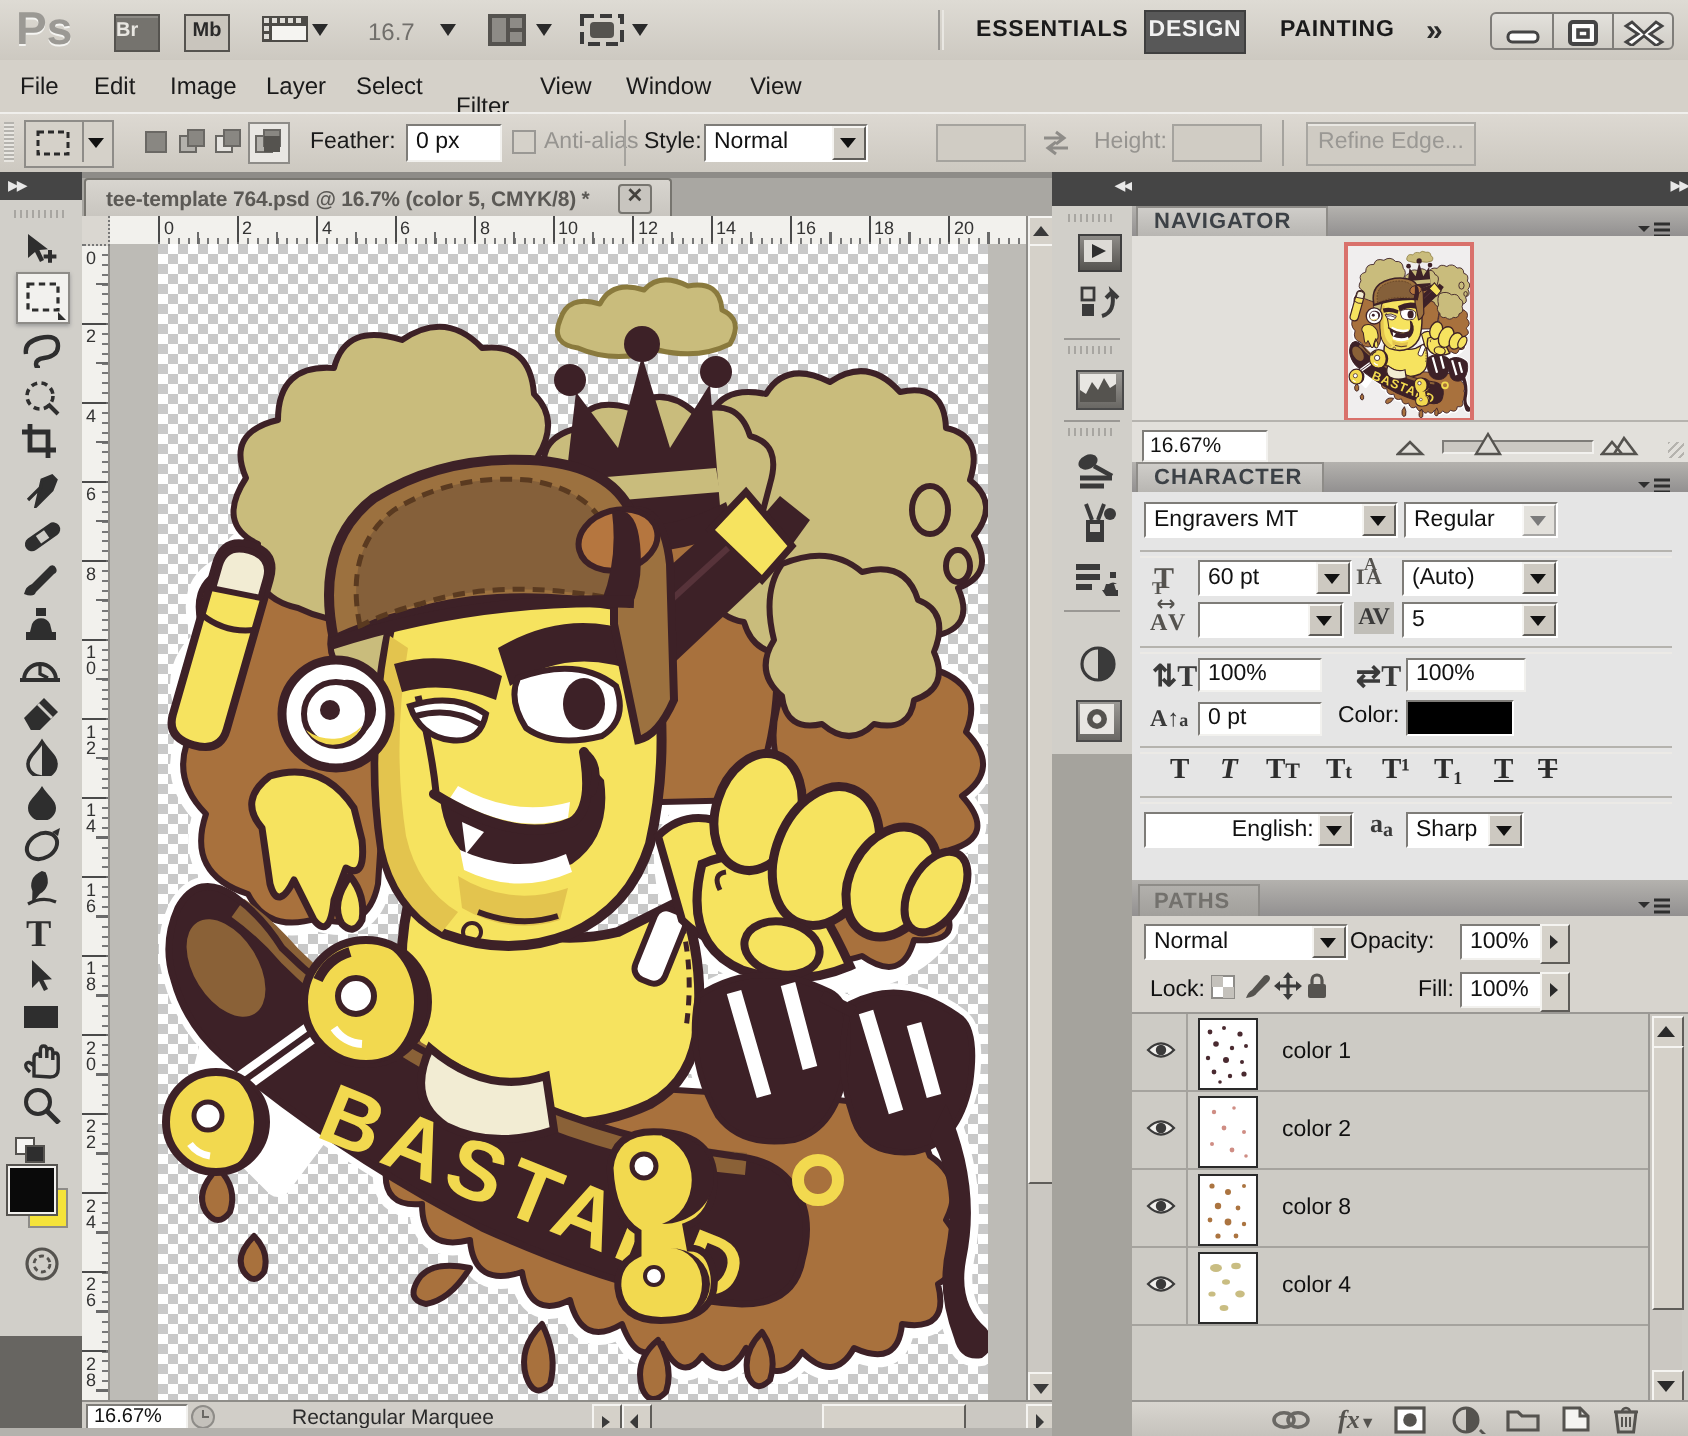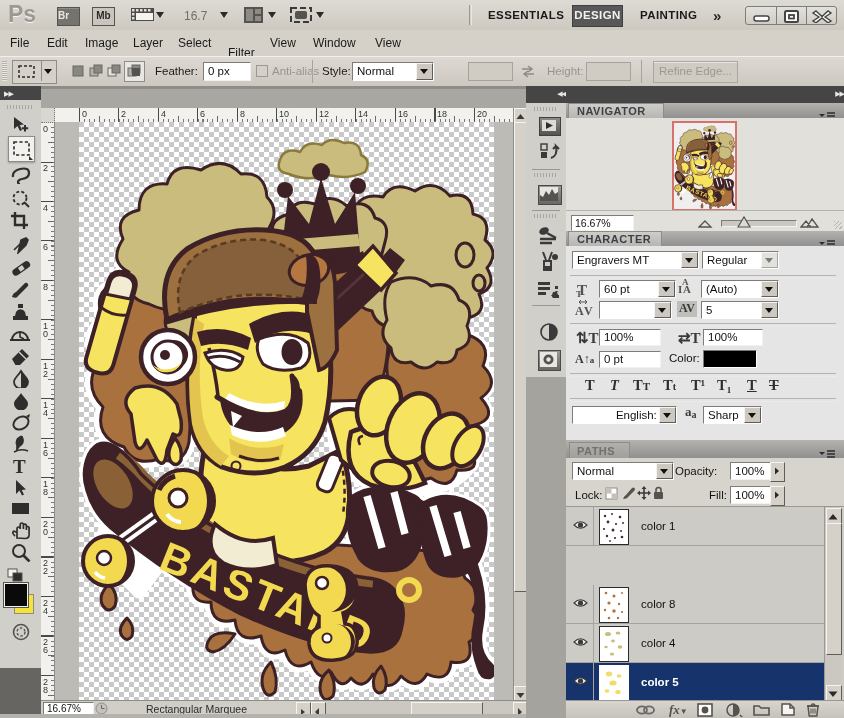--- a/index.html
+++ b/index.html
@@ -230,20 +230,24 @@
   <div class="abs" style="left:0;top:582px;width:41px;height:46px;background:#676561;"></div>
   <div class="abs" style="left:0;top:628px;width:41px;height:4px;background:#b4b2ad;"></div>
 </div>
 
 <div class="abs" id="docwin" style="left:41px;top:86px;width:485px;height:632px;background:#bdbbb6;">
 
   <div class="abs" style="left:-41px;top:0;width:41px;height:3px;background:#454545;"></div>
   <div class="abs" style="left:0;top:0;width:485px;height:3px;background:#8e8c88;"></div>
 
   <div class="abs" style="left:0;top:3px;width:485px;height:19px;background:#a9a7a2;border-bottom:1px solid #8e8c88;"></div>
+  <div class="abs" style="left:1px;top:3px;width:292px;height:19px;background:linear-gradient(#d8d5cf,#c8c5bf);border:1px solid #77756F;border-bottom:none;border-radius:2px 2px 0 0;">
+    <span style="position:absolute;left:10px;top:4px;font-size:10.5px;font-weight:bold;color:#5b5955;letter-spacing:-0.1px;white-space:nowrap;">tee-template 764.psd @ 16.7% (color 5, CMYK/8) *</span>
+    <span style="position:absolute;left:266px;top:2px;width:15px;height:13px;border:1px solid #77756f;background:#c8c5bf;color:#44423e;font-size:10px;font-weight:bold;text-align:center;line-height:12px;border-radius:2px;">✕</span>
+  </div>
 
   <div class="abs" id="hruler" style="left:0;top:22px;width:472px;height:14px;background-color:#f2f1ed;border-bottom:1px solid #8e8c88;background-image:repeating-linear-gradient(90deg,#4a4a4a 0 1px,transparent 1px 39.5px),repeating-linear-gradient(90deg,#6a6a6a 0 1px,transparent 1px 19.75px),repeating-linear-gradient(90deg,#787878 0 1px,transparent 1px 4.94px);background-size:434px 13px,434px 6px,434px 3.5px;background-position:38px 0,38px 100%,38px 100%;background-repeat:no-repeat;font-size:9px;color:#333;">
     <span class="abs" style="left:41px;top:1px">0</span>
         <span class="abs" style="left:80px;top:1px">2</span>
         <span class="abs" style="left:120px;top:1px">4</span>
         <span class="abs" style="left:159px;top:1px">6</span>
         <span class="abs" style="left:199px;top:1px">8</span>
         <span class="abs" style="left:238px;top:1px">10</span>
         <span class="abs" style="left:278px;top:1px">12</span>
         <span class="abs" style="left:317px;top:1px">14</span>
@@ -694,20 +698,39 @@
                 <circle cx="13" cy="20" r="1.5"></circle>
                 <circle cx="21" cy="21" r="1"></circle>
                 <circle cx="7" cy="26" r="1.2"></circle>
                 <circle cx="15" cy="28" r="1.1"></circle>
                 <circle cx="22" cy="27" r="1.3"></circle>
                 <circle cx="10" cy="31" r="0.9"></circle>
               </g>
             </svg>
             <span class="lnm">color 1</span>
           </div>
+      <div class="lrow abs" style="top:39px;">
+            <svg class="leye" viewBox="0 0 15 10">
+              <path d="M1 5 Q7.5 -1.5 14 5 Q7.5 11.5 1 5z" fill="#f0efec" stroke="#3a3a3a" stroke-width="1.1"></path>
+              <circle cx="7.5" cy="5" r="2.6" fill="#3a3a3a"></circle>
+            </svg>
+            <svg class="lth">
+              <rect x="0" y="0" width="28" height="34" fill="#fff"></rect>
+              <g fill="#cf8d84">
+                <circle cx="7" cy="7" r="1.1"></circle>
+                <circle cx="17" cy="5" r="0.9"></circle>
+                <circle cx="12" cy="15" r="1.2"></circle>
+                <circle cx="22" cy="17" r="1"></circle>
+                <circle cx="6" cy="23" r="1"></circle>
+                <circle cx="16" cy="26" r="1.2"></circle>
+                <circle cx="23" cy="29" r="0.9"></circle>
+              </g>
+            </svg>
+            <span class="lnm">color 2</span>
+          </div>
       <div class="lrow abs" style="top:78px;">
             <svg class="leye" viewBox="0 0 15 10">
               <path d="M1 5 Q7.5 -1.5 14 5 Q7.5 11.5 1 5z" fill="#f0efec" stroke="#3a3a3a" stroke-width="1.1"></path>
               <circle cx="7.5" cy="5" r="2.6" fill="#3a3a3a"></circle>
             </svg>
             <svg class="lth">
               <rect x="0" y="0" width="28" height="34" fill="#fff"></rect>
               <g fill="#ab7440">
                 <circle cx="6" cy="5" r="1.3"></circle>
                 <circle cx="14" cy="8" r="1.5"></circle>
@@ -734,37 +757,20 @@
                 <ellipse cx="8" cy="7" rx="3" ry="2"></ellipse>
                 <ellipse cx="18" cy="6" rx="2.4" ry="1.6"></ellipse>
                 <ellipse cx="13" cy="14" rx="2" ry="1.4"></ellipse>
                 <ellipse cx="6" cy="20" rx="1.8" ry="1.3"></ellipse>
                 <ellipse cx="20" cy="20" rx="2.4" ry="1.7"></ellipse>
                 <ellipse cx="12" cy="27" rx="2.2" ry="1.5"></ellipse>
               </g>
             </svg>
             <span class="lnm">color 4</span>
           </div>
-      <div class="lrow abs sel" style="top:156px;height:37px;">
-            <svg class="leye" viewBox="0 0 15 10">
-              <path d="M1 5 Q7.5 -1.5 14 5 Q7.5 11.5 1 5z" fill="#f0efec" stroke="#3a3a3a" stroke-width="1.1"></path>
-              <circle cx="7.5" cy="5" r="2.6" fill="#3a3a3a"></circle>
-            </svg>
-            <svg class="lth" style="border-color:#fff;">
-              <rect x="0" y="0" width="28" height="34" fill="#fff"></rect>
-              <g fill="#efdd67">
-                <ellipse cx="9" cy="8" rx="3.2" ry="2.4"></ellipse>
-                <ellipse cx="19" cy="10" rx="2.4" ry="1.8"></ellipse>
-                <ellipse cx="13" cy="17" rx="3.6" ry="2.6"></ellipse>
-                <ellipse cx="7" cy="25" rx="2.4" ry="1.8"></ellipse>
-                <ellipse cx="18" cy="26" rx="2.8" ry="2"></ellipse>
-              </g>
-            </svg>
-            <span class="lnm" style="color:#fff;font-weight:bold;">color 5</span>
-          </div>
       <div class="abs" style="left:258px;top:0;width:16px;height:194px;background:#cbc8c2;border-left:1px solid #9a9894;">
         <div class="btn3d abs" style="left:1px;top:1px;width:14px;height:14px;"><svg width="12" height="12">
                 <path d="M6 3 l4.5 5.5 h-9z" fill="#2a2a2a"></path>
               </svg></div>
         <div class="btn3d abs" style="left:1px;top:16px;width:14px;height:130px;"></div>
         <div class="btn3d abs" style="left:1px;top:178px;width:14px;height:14px;"><svg width="12" height="12">
                 <path d="M6 9 l4.5 -5.5 h-9z" fill="#2a2a2a"></path>
               </svg></div>
       </div>
     </div>

